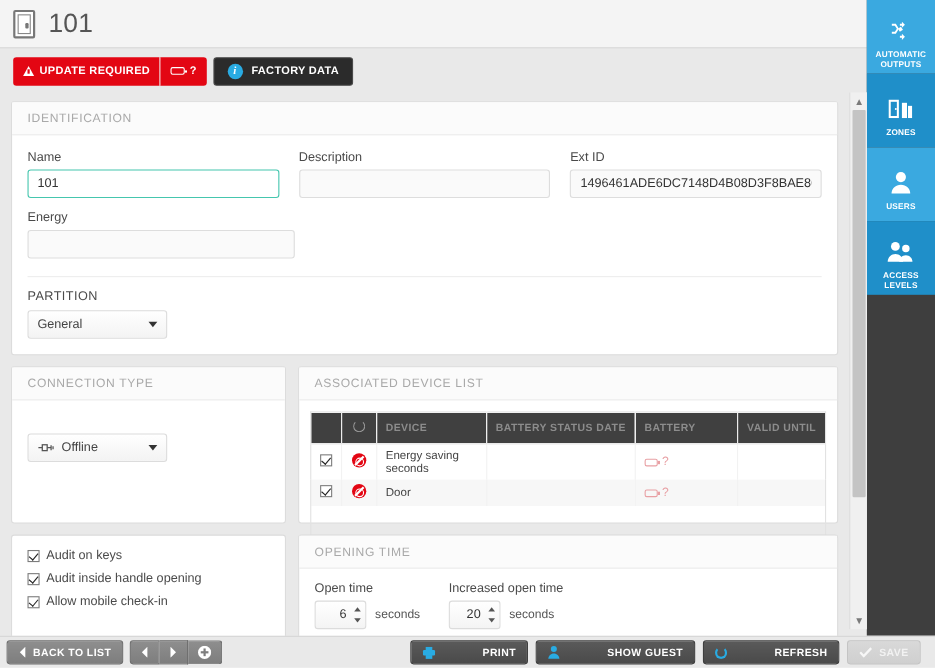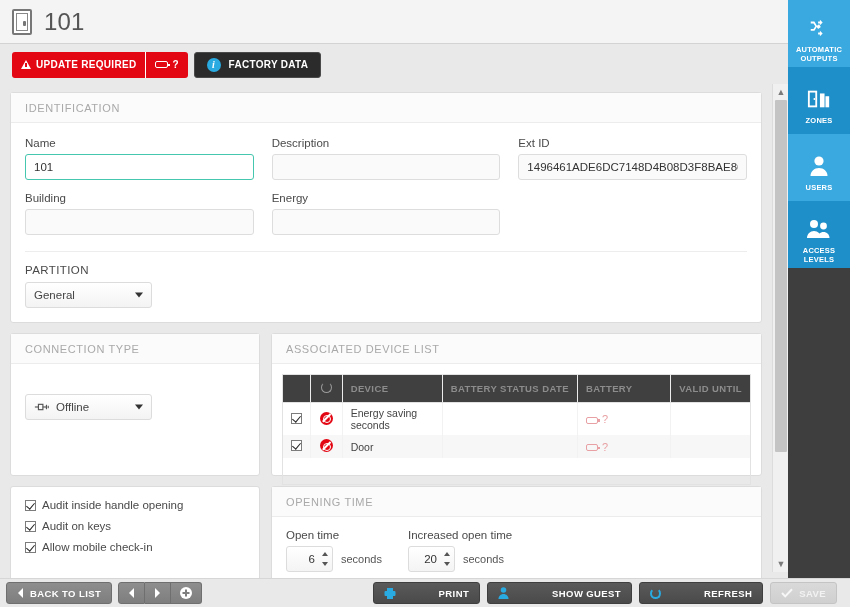--- a/index.html
+++ b/index.html
@@ -413,24 +413,20 @@
           <div class="field">
             <label class="fld-label">Description</label>
             <input class="fld-input" value="" style="">
           </div>
           <div class="field" style="margin-right:0;">
             <label class="fld-label">Ext ID</label>
             <input class="fld-input" value="1496461ADE6DC7148D4B08D3F8BAE866" style="">
           </div>
         </div>
         <div class="row2" style="margin-top:12px;">
-          <div class="field">
-            <label class="fld-label">Building</label>
-            <input class="fld-input" value="" style="">
-          </div>
           <div class="field">
             <label class="fld-label">Energy</label>
             <input class="fld-input" value="" style="">
           </div>
           <div class="field" style="margin-right:0;"></div>
         </div>
         <div class="divider"></div>
         <label class="sub-label">PARTITION</label>
         <div class="select-box">
           <span>General</span>
@@ -503,25 +499,25 @@
           </table>
         </div>
       </div>
     </div>
 
     <div style="display:flex; gap:11px; margin-top:10px;">
       <div class="panel" style="width:250px; height:110px;">
         <div class="panel-body" style="padding:12px 14px;">
           <div class="opt-row">
             <span class="chk on"></span>
-            <span>Audit inside handle opening</span>
+            <span>Audit on keys</span>
           </div>
           <div class="opt-row">
             <span class="chk on"></span>
-            <span>Audit on keys</span>
+            <span>Audit inside handle opening</span>
           </div>
           <div class="opt-row" style="margin-bottom:0;">
             <span class="chk on"></span>
             <span>Allow mobile check-in</span>
           </div>
         </div>
       </div>
 
       <div class="panel" style="width:491px; height:110px;">
         <div class="panel-title">OPENING TIME</div>

